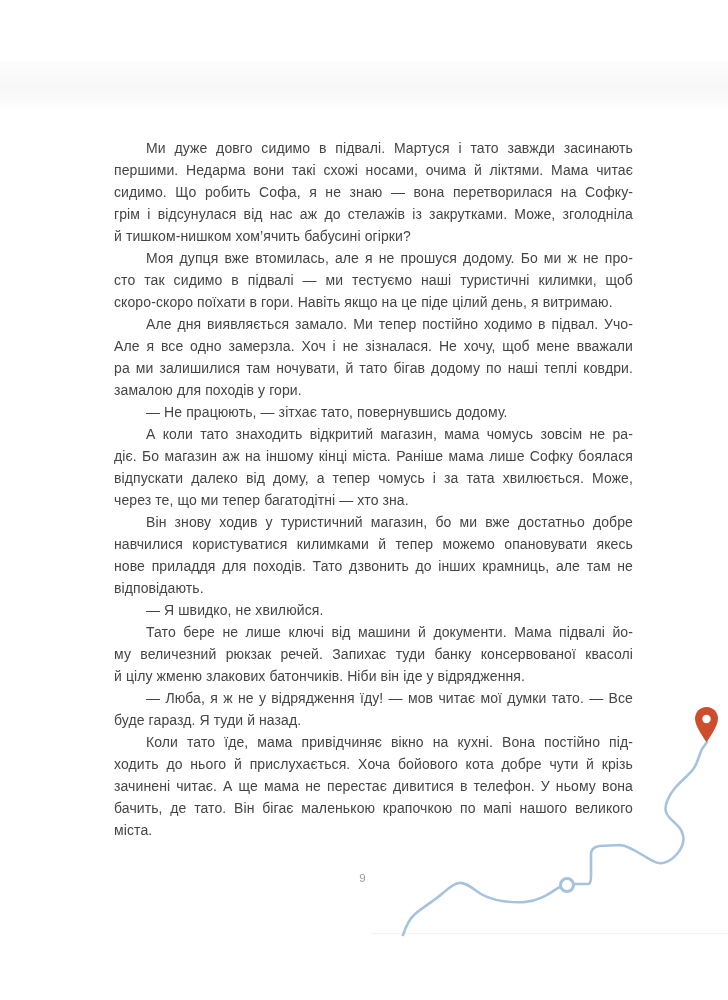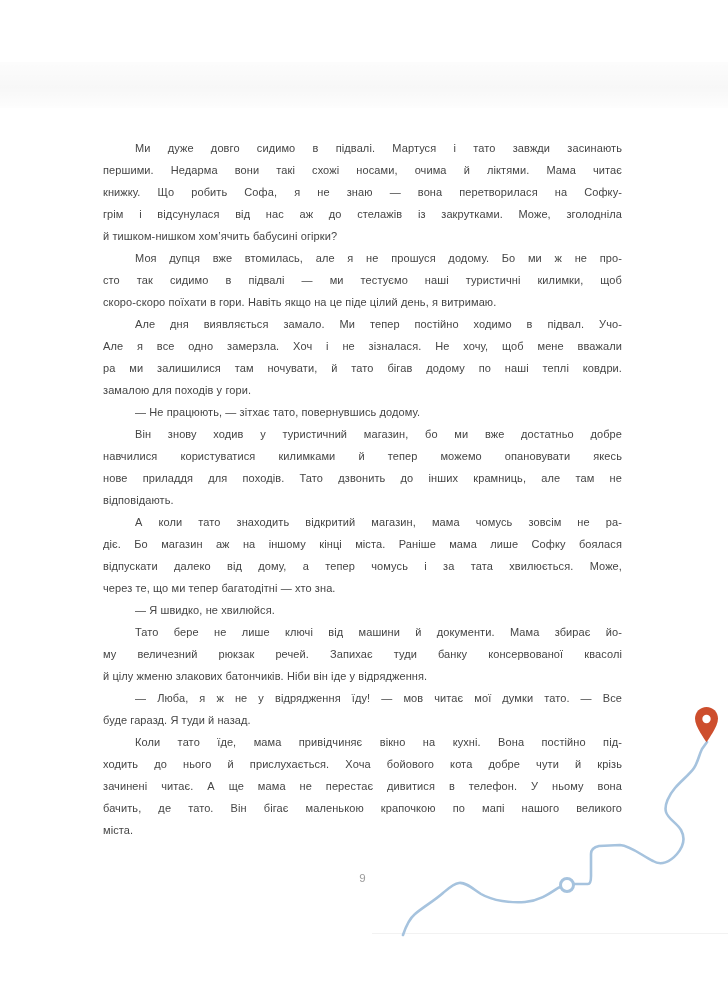--- a/index.html
+++ b/index.html
@@ -12,22 +12,22 @@
   
   .scan-band{
     position:absolute;left:0;top:62px;width:728px;height:46px;
     background:linear-gradient(180deg,rgba(0,0,0,0.012),rgba(0,0,0,0.03) 55%,rgba(0,0,0,0.008));
   }
   .photo-edge{
     position:absolute;left:372px;top:933px;width:356px;height:1px;
     background:rgba(0,0,0,0.05);
   }
   .text-block{
-    position:absolute;left:103px;top:137px;width:519px;
-    font-size:11px;line-height:22px;color:#454545;
+    position:absolute;left:114px;top:137px;width:519px;
+    font-size:14px;line-height:22px;color:#454545;
     letter-spacing:0.1px;
   }
   .para{margin:0;}
   .line{
     display:block;width:100%;
     text-align:justify;text-align-last:justify;
   }
   .line.first{text-indent:32px;}
   .line.last{text-align-last:left;}
   .page-number{
@@ -41,55 +41,55 @@
 
 <div class="page">
 
   <div class="scan-band"></div>
   <div class="photo-edge"></div>
 
   <div class="text-block">
       <div class="para">
         <div class="line first">Ми дуже довго сидимо в підвалі. Мартуся і тато завжди засинають</div>
         <div class="line">першими. Недарма вони такі схожі носами, очима й ліктями. Мама читає</div>
-        <div class="line">книжку. Що робить Софа, я не знаю — вона перетворилася на Софку-</div>
+        <div class="line">сидимо. Що робить Софа, я не знаю — вона перетворилася на Софку-</div>
         <div class="line">грім і відсунулася від нас аж до стелажів із закрутками. Може, зголодніла</div>
         <div class="line last">й тишком-нишком хом’ячить бабусині огірки?</div>
       </div>
       <div class="para">
         <div class="line first">Моя дупця вже втомилась, але я не прошуся додому. Бо ми ж не про-</div>
         <div class="line">сто так сидимо в підвалі — ми тестуємо наші туристичні килимки, щоб</div>
         <div class="line last">скоро-скоро поїхати в гори. Навіть якщо на це піде цілий день, я витримаю.</div>
       </div>
       <div class="para">
         <div class="line first">Але дня виявляється замало. Ми тепер постійно ходимо в підвал. Учо-</div>
         <div class="line">Але я все одно замерзла. Хоч і не зізналася. Не хочу, щоб мене вважали</div>
         <div class="line">ра ми залишилися там ночувати, й тато бігав додому по наші теплі ковдри.</div>
         <div class="line last">замалою для походів у гори.</div>
       </div>
       <div class="para">
         <div class="line first last">— Не працюють, — зітхає тато, повернувшись додому.</div>
       </div>
       <div class="para">
+        <div class="line first">А коли тато знаходить відкритий магазин, мама чомусь зовсім не ра-</div>
+        <div class="line">діє. Бо магазин аж на іншому кінці міста. Раніше мама лише Софку боялася</div>
+        <div class="line">відпускати далеко від дому, а тепер чомусь і за тата хвилюється. Може,</div>
+        <div class="line last">через те, що ми тепер багатодітні — хто зна.</div>
+      </div>
+      <div class="para">
         <div class="line first">Він знову ходив у туристичний магазин, бо ми вже достатньо добре</div>
         <div class="line">навчилися користуватися килимками й тепер можемо опановувати якесь</div>
         <div class="line">нове приладдя для походів. Тато дзвонить до інших крамниць, але там не</div>
         <div class="line last">відповідають.</div>
       </div>
       <div class="para">
-        <div class="line first">А коли тато знаходить відкритий магазин, мама чомусь зовсім не ра-</div>
-        <div class="line">діє. Бо магазин аж на іншому кінці міста. Раніше мама лише Софку боялася</div>
-        <div class="line">відпускати далеко від дому, а тепер чомусь і за тата хвилюється. Може,</div>
-        <div class="line last">через те, що ми тепер багатодітні — хто зна.</div>
-      </div>
-      <div class="para">
         <div class="line first last">— Я швидко, не хвилюйся.</div>
       </div>
       <div class="para">
-        <div class="line first">Тато бере не лише ключі від машини й документи. Мама збирає йо-</div>
+        <div class="line first">Тато бере не лише ключі від машини й документи. Мама підвалі йо-</div>
         <div class="line">му величезний рюкзак речей. Запихає туди банку консервованої квасолі</div>
         <div class="line last">й цілу жменю злакових батончиків. Ніби він іде у відрядження.</div>
       </div>
       <div class="para">
         <div class="line first">— Люба, я ж не у відрядження їду! — мов читає мої думки тато. — Все</div>
         <div class="line last">буде гаразд. Я туди й назад.</div>
       </div>
       <div class="para">
         <div class="line first">Коли тато їде, мама привідчиняє вікно на кухні. Вона постійно під-</div>
         <div class="line">ходить до нього й прислухається. Хоча бойового кота добре чути й крізь</div>

